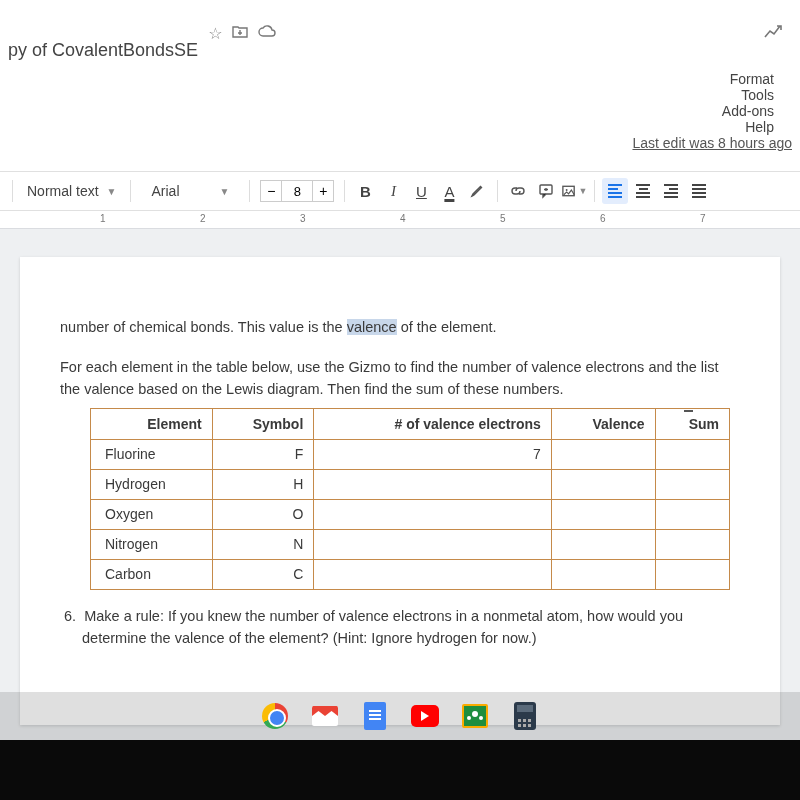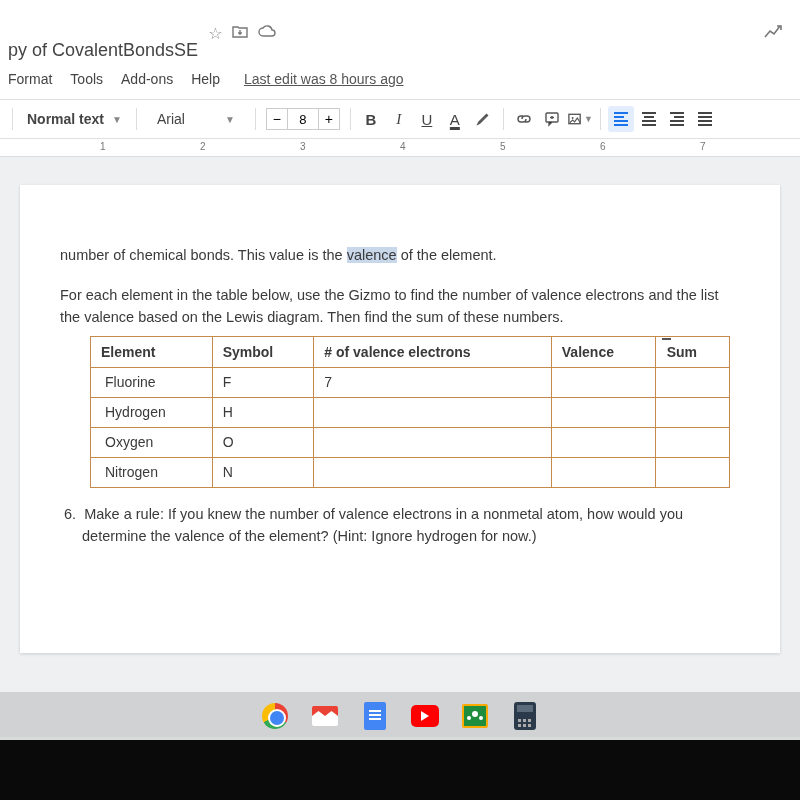--- a/index.html
+++ b/index.html
@@ -6,27 +6,27 @@
   body { font-family: Arial, sans-serif; background: #f8f9fa; width: 800px; height: 800px; overflow: hidden; position: relative; }
   
   .titlebar { display: flex; align-items: center; padding: 6px 8px; background: #fff; }
   .titlebar .title { font-size: 18px; color: #444; margin-top: 34px; }
   .titlebar .star-icon { margin-left: 10px; color: #888; font-size: 16px; }
   .titlebar .folder-icon { margin-left: 10px; color: #888; font-size: 14px; }
   .titlebar .cloud-icon { margin-left: 10px; color: #888; font-size: 14px; }
   .titlebar .spacer { flex: 1; }
   .titlebar .trend-icon { color: #888; font-size: 18px; margin-right: 8px; }
   
-  .menubar { display: flex; align-items: flex-end; padding: 4px 8px 12px 8px; background: #fff; border-bottom: 1px solid #e0e0e0; }
+  .menubar { display: flex; align-items: flex-end; padding: 4px 8px 20px 8px; background: #fff; border-bottom: 1px solid #e0e0e0; flex-direction: column; }
   .menubar .menu-item { font-size: 14px; color: #444; margin-right: 18px; cursor: pointer; }
   .menubar .last-edit { font-size: 14px; color: #555; text-decoration: underline; margin-left: 6px; }
   
   .toolbar { display: flex; align-items: center; padding: 6px 6px; background: #fff; border-bottom: 1px solid #e0e0e0; }
   .toolbar .divider { width: 1px; height: 22px; background: #ddd; margin: 0 6px; }
-  .toolbar .style-select { display: flex; align-items: center; font-size: 14px; color: #444; padding: 4px 8px; font-weight: bold; }
+  .toolbar .style-select { display: flex; align-items: center; font-size: 14px; color: #444; padding: 4px 8px; }
   .toolbar .style-select .caret { margin-left: 8px; font-size: 10px; color: #888; }
   .toolbar .font-select { display: flex; align-items: center; font-size: 14px; color: #444; padding: 4px 14px; }
   .toolbar .font-select .caret { margin-left: 40px; font-size: 10px; color: #888; }
   .toolbar .size-ctl { display: flex; align-items: center; margin: 0 4px; }
   .toolbar .size-btn { width: 22px; height: 22px; border: 1px solid #ccc; background: #fff; display: flex; align-items: center; justify-content: center; font-size: 14px; cursor: pointer; }
   .toolbar .size-val { width: 30px; height: 22px; border: 1px solid #ccc; border-left: none; border-right: none; display: flex; align-items: center; justify-content: center; font-size: 13px; }
   .toolbar .fmt-btn { width: 26px; height: 26px; display: flex; align-items: center; justify-content: center; font-size: 15px; color: #444; cursor: pointer; margin: 0 1px; }
   .toolbar .bold { font-weight: bold; }
   .toolbar .italic { font-style: italic; font-family: serif; }
   .toolbar .underline { text-decoration: underline; }
@@ -46,21 +46,21 @@
   .ruler { height: 18px; background: #fff; border-bottom: 1px solid #dadce0; position: relative; font-size: 10px; color: #777; }
   .ruler .tick { position: absolute; top: 2px; }
   
   .page-wrap { background: #eef0f2; padding: 28px 0 0 20px; height: 580px; }
   .page { background: #fff; width: 760px; height: 468px; box-shadow: 0 1px 3px rgba(0,0,0,0.15); padding: 60px 40px 20px 40px; color: #3a3a3a; font-size: 14.5px; line-height: 1.5; position: relative; }
   .page .selection { background: #c8d7ea; }
   .page .para1 { margin-bottom: 18px; }
   .page .para2 { }
   
   table.data-table { border-collapse: collapse; margin: 8px 0 16px 30px; width: 640px; }
-  table.data-table th, table.data-table td { border: 1px solid #c58a4a; padding: 4px 10px; font-size: 14px; text-align: left; color: #3a3a3a; }
+  table.data-table th, table.data-table td { border: 1px solid #c58a4a; padding: 4px 10px; font-size: 14px; text-align: right; color: #3a3a3a; }
   table.data-table th { font-weight: bold; background: #fff; }
   table.data-table td.left { text-align: left; padding-left: 14px; }
   
   .caret-indicator { display: inline-block; width: 1px; height: 16px; position: relative; }
   .caret-indicator::after { content: ""; position: absolute; top: -3px; left: -4px; width: 9px; height: 2px; background: #555; }
   
   .q6 { margin-top: 10px; margin-left: 4px; text-indent: -18px; padding-left: 18px; font-size: 14.5px; color: #3a3a3a; }
   .q6 .rule-label { }
   
   .taskbar { position: absolute; bottom: 60px; left: 0; right: 0; height: 48px; background: rgba(40,40,40,0.15); display: flex; align-items: center; justify-content: center; gap: 22px; }
@@ -246,20 +246,27 @@
           <td></td>
           <td></td>
         </tr>
         <tr>
           <td class="left">Nitrogen</td>
           <td>N</td>
           <td></td>
           <td></td>
           <td></td>
         </tr>
+        <tr>
+          <td class="left">Carbon</td>
+          <td>C</td>
+          <td></td>
+          <td></td>
+          <td></td>
+        </tr>
       </tbody>
     </table>
 
     <p class="q6">
       <span>6.</span>&nbsp;&nbsp;<span class="rule-label">Make a rule</span><span>: If you knew the number of valence electrons in a nonmetal atom, how would you determine the valence of the element? (Hint: Ignore hydrogen for now.)</span>
     </p>
   </div>
 </div>
 
 <div class="taskbar">

